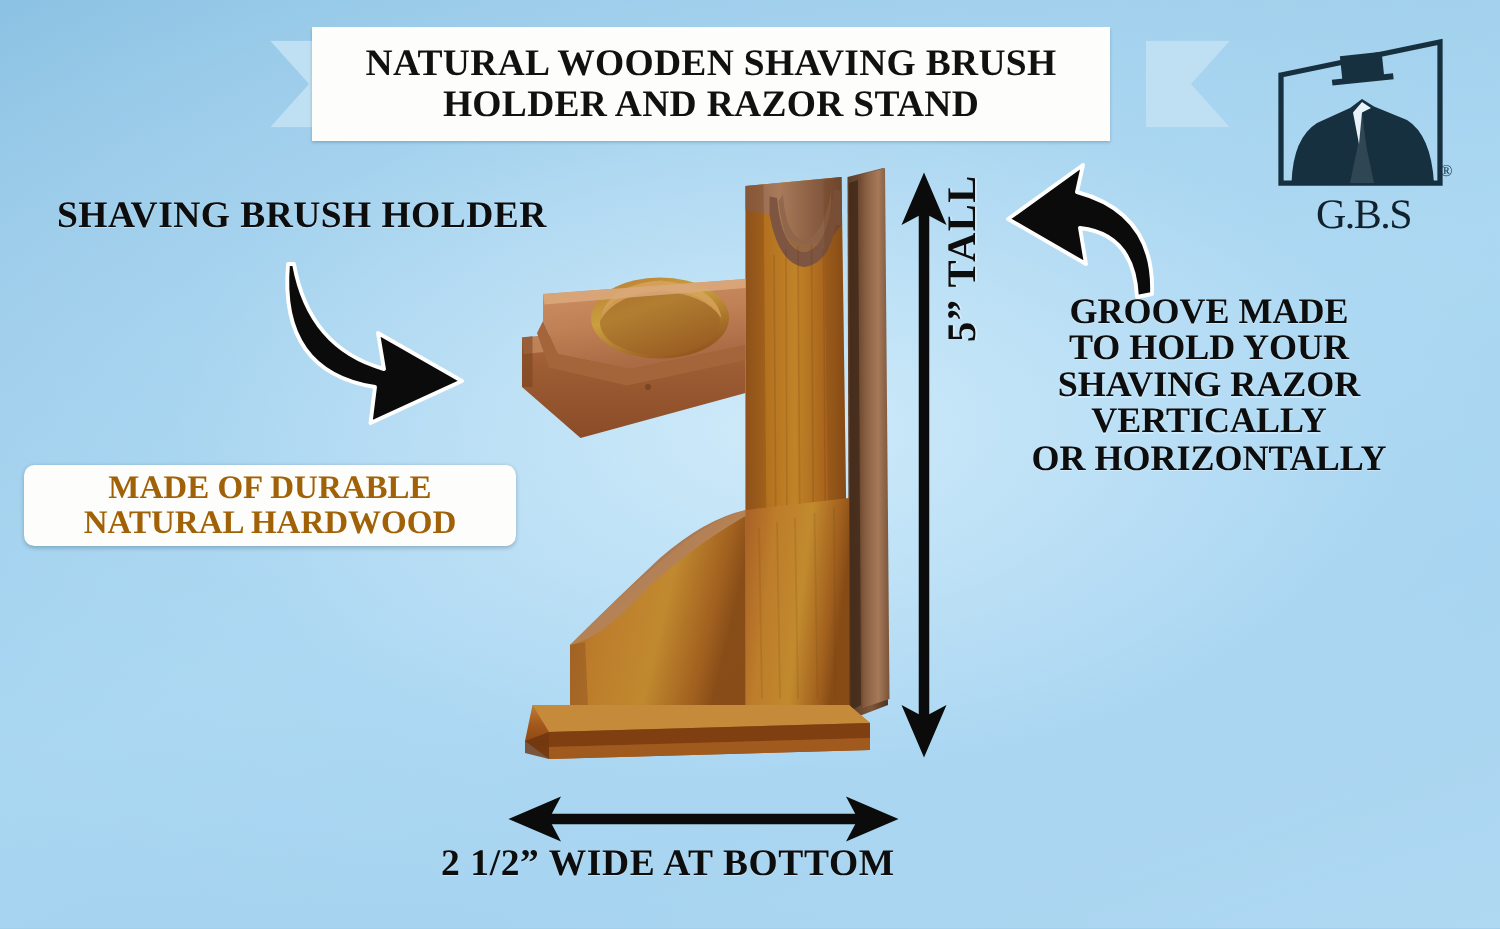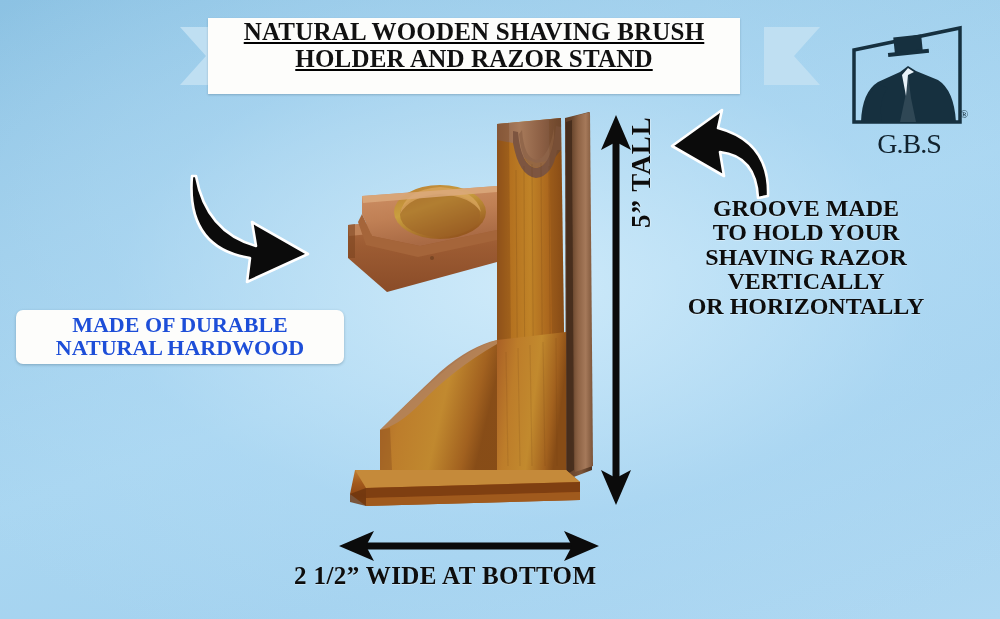--- a/index.html
+++ b/index.html
@@ -43,23 +43,22 @@
   }
   .ribbon-panel {
     position: absolute;
     left: 28px;
     top: 0px;
     width: 532px;
     height: 76px;
     background: #fdfdfb;
     box-shadow: 0 1px 2px rgba(20,50,70,0.25);
     display: flex;
-    align-items: flex-start;
+    align-items: center;
     justify-content: center;
-    text-decoration: underline;
   }
   .ribbon-text {
     color: #111;
     font-weight: bold;
     font-size: 25px;
     line-height: 1.08;
     letter-spacing: 0.2px;
     text-align: center;
     white-space: pre-line;
   }
@@ -127,21 +126,21 @@
     background: #fdfdfb;
     border-radius: 7px;
     box-shadow: 0 1px 3px rgba(20,50,70,0.28);
     display: flex;
     align-items: center;
     justify-content: center;
   }
   .infobox-text {
     font-size: 22px;
     font-weight: bold;
-    color: #1d4ed8;
+    color: #a16207;
     text-align: center;
     line-height: 1.04;
     white-space: pre-line;
   }
 
   
   #tall-label {
     left: 628px;
     top: 228px;
     font-size: 27px;
@@ -332,20 +331,21 @@
       <rect x="40" y="29" width="41" height="4" fill="#16303f" transform="rotate(-6 60 31)"></rect>
       <path d="M60,44 L52,50 L30,60 Q14,70 13,100 L108,100 Q106,68 90,58 L68,49 L60,44 Z" fill="#16303f"></path>
       <path d="M60,46 L54,53 L58,74 L60,53 L66,50 Z" fill="#e8f2f9"></path>
       <path d="M60,53 L57,76 L52,100 L68,100 L63,76 Z" fill="#e8f2f9" opacity="0.12"></path>
       <path d="M30,62 Q18,72 16,100 L34,100 Q30,78 40,66 Z" fill="#16303f"></path>
     </svg>
     <span class="logo-reg">®</span>
     <div class="logo-word">G.B.S</div>
   </div>
 
+  <div class="callout" id="brush-label">SHAVING BRUSH HOLDER</div>
 
   <div class="callout" id="groove-label">GROOVE MADE
 TO HOLD YOUR
 SHAVING RAZOR
 VERTICALLY
 OR HORIZONTALLY</div>
 
   <div class="infobox">
     <div class="infobox-text">MADE OF DURABLE
 NATURAL HARDWOOD</div>

